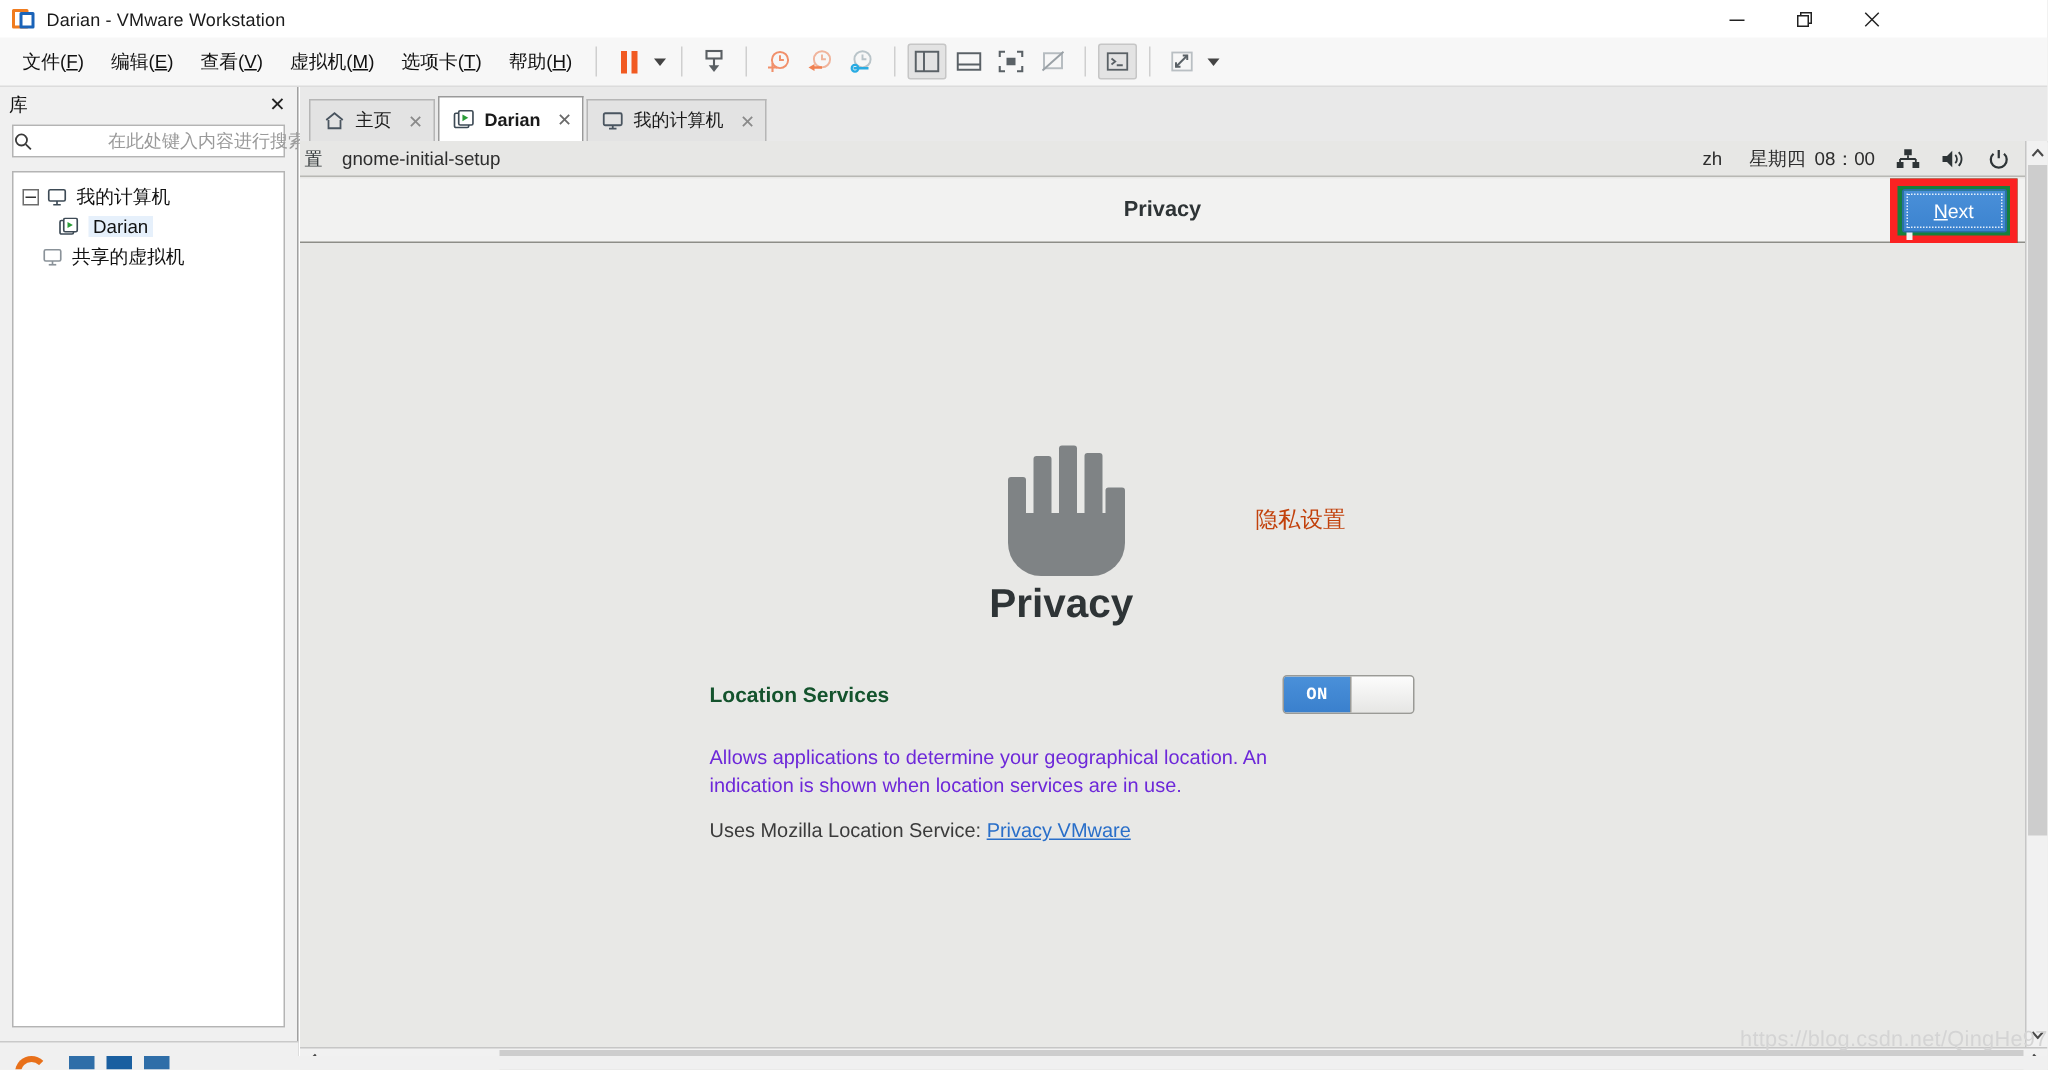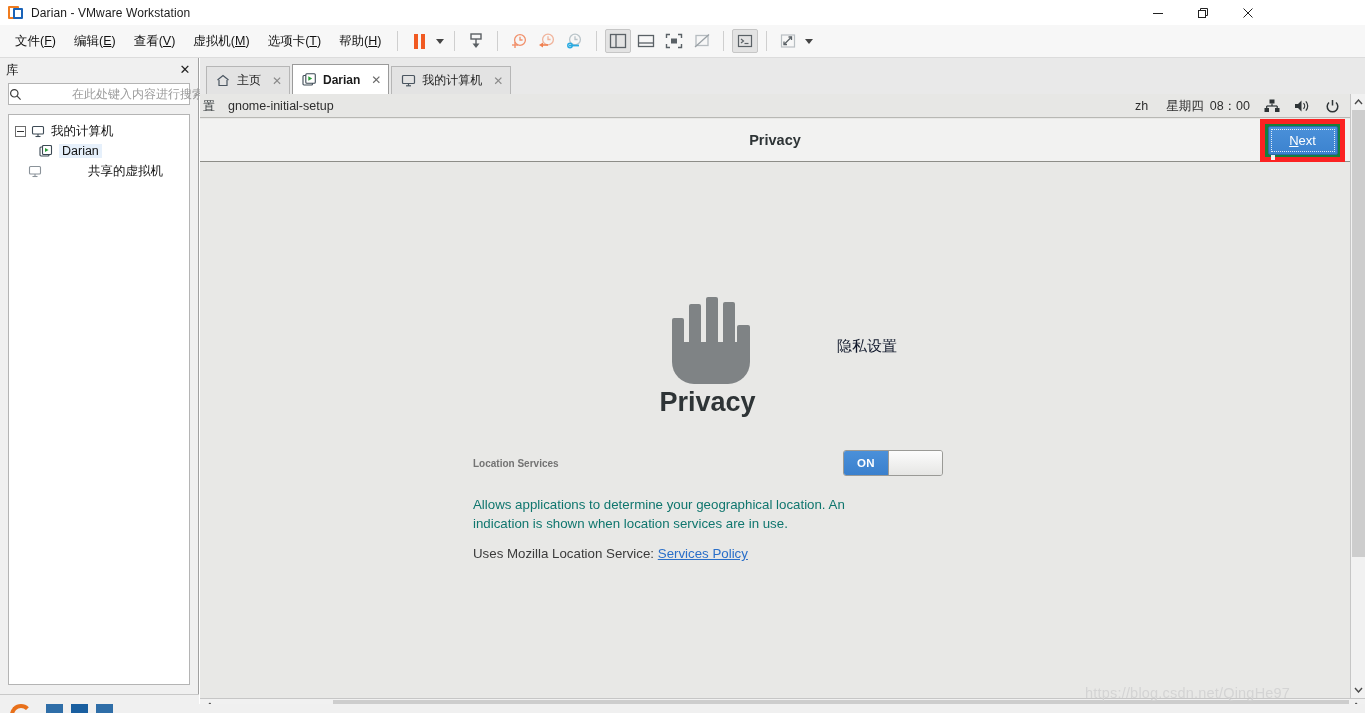--- a/index.html
+++ b/index.html
@@ -104,21 +104,21 @@
     font-family: "Liberation Sans", sans-serif; background: transparent;
   }
   .search-inp::placeholder { color: #9a9a9a; }
   .search-caret { width: 18px; display: flex; align-items: center; justify-content: center; }
   .tree {
     margin: 9px 8px 0 8px; background: #fff; border: 1px solid #b4b4b4;
     height: 571px; box-sizing: border-box; padding: 6px 0 0 0; overflow: hidden;
   }
   .tnode { display: flex; align-items: center; height: 20px; padding-left: 6px; font-size: 12.5px; color: #111; }
   .tnode.lvl2 { padding-left: 30px; }
-  .tnode.lvl1b { padding-left: 19px; gap: 40px; }
+  .tnode.lvl1b { padding-left: 19px; }
   .expander {
     width: 11px; height: 11px; border: 1px solid #6d6d6d; box-sizing: border-box;
     display: flex; align-items: center; justify-content: center; margin-right: 5px;
     background: #fff; flex: 0 0 auto;
   }
   .expander i { display: block; width: 7px; height: 1px; background: #333; }
   .tico { width: 16px; margin-right: 4px; display: flex; align-items: center; flex: 0 0 auto; }
   .tlabel.sel { background: #e6f0fb; padding: 0 3px; }
 
   
@@ -213,47 +213,48 @@
   .hand {
     position: absolute; left: 472px; top: 130px;
     width: 78px; height: 92px;
   }
   .page-heading {
     position: absolute; left: 0; top: 225px; width: 1015px;
     text-align: center; font-size: 27px; color: #2e3436; font-weight: bold;
   }
   .annot-cn {
     position: absolute; left: 637px; top: 175px;
-    color: #0f172a; font-size: 15px;
+    color: #c2410c; font-size: 15px;
     font-family: "DejaVu Sans", sans-serif;
   }
 
   .row-ls {
     position: absolute; left: 273px; top: 288px; width: 470px; height: 26px;
     display: flex; align-items: center; justify-content: space-between;
   }
-  .ls-label { font-size: 10px; color: #737373; font-weight: bold; }
+  .ls-label { font-size: 14px; color: #14532d; font-weight: bold; }
   .toggle {
-    width: 100px; height: 26px; display: flex;
+    width: 88px; height: 26px; display: flex;
     border: 1px solid #9a9a96; border-radius: 3px; overflow: hidden;
     box-sizing: border-box;
+    font-family: Liberation Mono, monospace;
   }
   .toggle .on {
     width: 44px; background: linear-gradient(#4a90d9,#3a80cd);
     color: #fff; font-size: 11.5px; font-weight: bold;
     display: flex; align-items: center; justify-content: center;
     letter-spacing: .3px;
   }
   .toggle .knob {
     flex: 1; background: linear-gradient(#fcfcfc,#e6e6e4);
     border-left: 1px solid #9a9a96;
   }
   .desc {
     position: absolute; left: 273px; top: 333px; width: 420px;
-    font-size: 13.3px; color: #0f766e; line-height: 19px;
+    font-size: 13.3px; color: #6d28d9; line-height: 19px;
   }
   .uses {
     position: absolute; left: 273px; top: 384px;
     font-size: 13.3px; color: #3b3b3b;
   }
   .uses a { color: #2a6fc9; text-decoration: underline; }
 
   
   .vscroll {
     position: absolute; right: 0px; top: 0px; width: 15px; height: 604px;
@@ -620,21 +621,21 @@
         <span class="ls-label">Location Services</span>
         <span class="toggle">
           <span class="on">ON</span>
           <span class="knob"></span>
         </span>
       </div>
 
       <div class="desc">Allows applications to determine your geographical location. An indication is shown when location services are in use.</div>
 
       <div class="uses">
-        <span>Uses Mozilla Location Service: </span><a href="#">Services Policy</a>
+        <span>Uses Mozilla Location Service: </span><a href="#">Privacy VMware</a>
       </div>
     </div>
 
     <div class="vscroll">
       <div class="vs-arrow">
         <svg width="9" height="6" viewBox="0 0 9 6">
             <polyline points="1,5 4.5,1 8,5" fill="none" stroke="#4a4a4a" stroke-width="1.4"></polyline>
           </svg>
       </div>
       <div class="vs-thumb"></div>
@@ -652,21 +653,21 @@
           </svg>
       </div>
       <div class="hs-thumb"></div>
       <div class="hs-right">
         <svg width="7" height="9" viewBox="0 0 7 9">
             <polyline points="1.5,1 5,4.5 1.5,8" fill="none" stroke="#4a4a4a" stroke-width="1.6"></polyline>
           </svg>
       </div>
     </div>
 
-    <div class="watermark" style="left:885px; top:591px;text-align:right;">https://blog.csdn.net/QingHe97</div>
+    <div class="watermark" style="left:960px; top:591px;text-align:right;">https://blog.csdn.net/QingHe97</div>
   </div>
 
   <div class="taskbar">
     <div class="tb-ie">
         <div class="tb-ie-c"></div>
       </div>
     <div class="tb-files">
       <span class="tb-f"></span>
       <span class="tb-f alt"></span>
       <span class="tb-f"></span>

